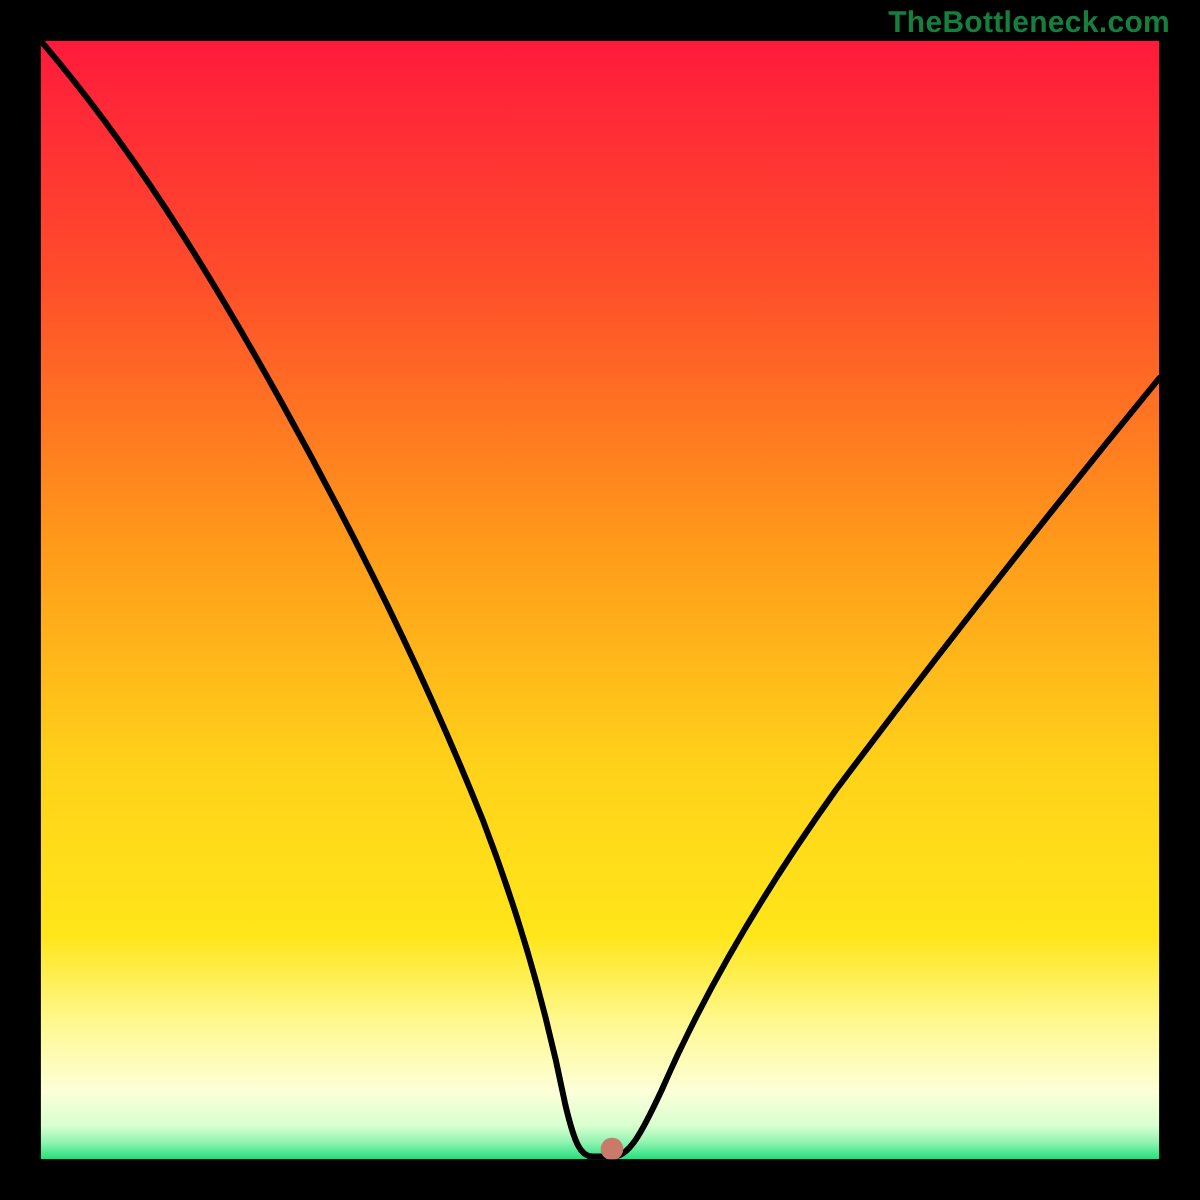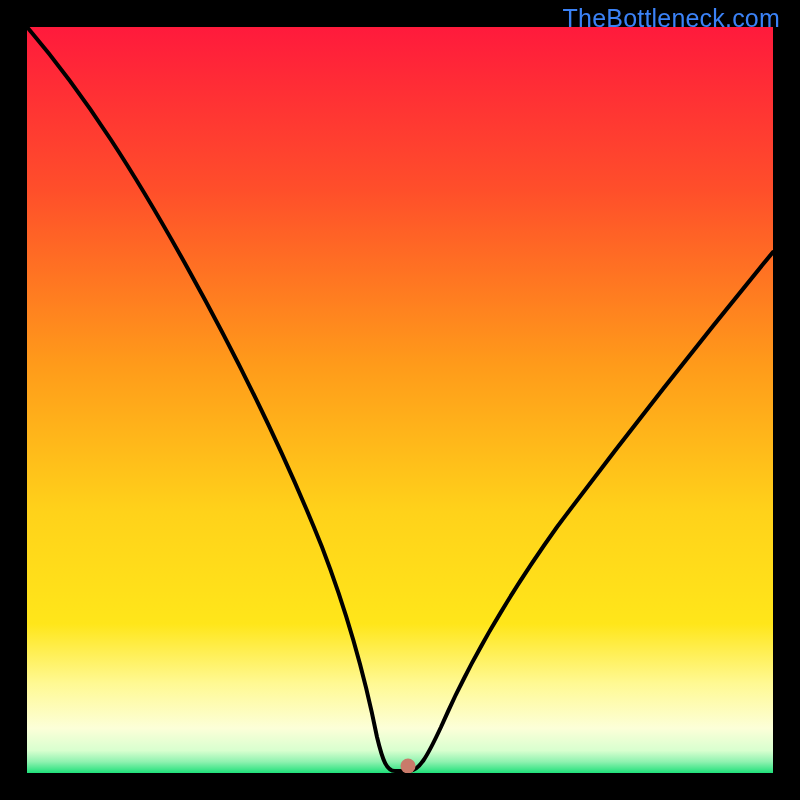--- a/index.html
+++ b/index.html
@@ -38,23 +38,23 @@
     position: absolute;
     left: 0;
     top: 0;
     width: 746px;
     height: 746px;
   }
   .watermark {
     position: absolute;
     top: 4px;
     right: 20px;
-    font-size: 25px;
-    font-weight: 400;
-    color: #3b82f6;
+    font-size: 20px;
+    font-weight: 700;
+    color: #15803d;
     letter-spacing: 0.2px;
   }
 </style>
 </head>
 <body>
 
 <div class="frame">
 
   <div class="plot-area">
 

